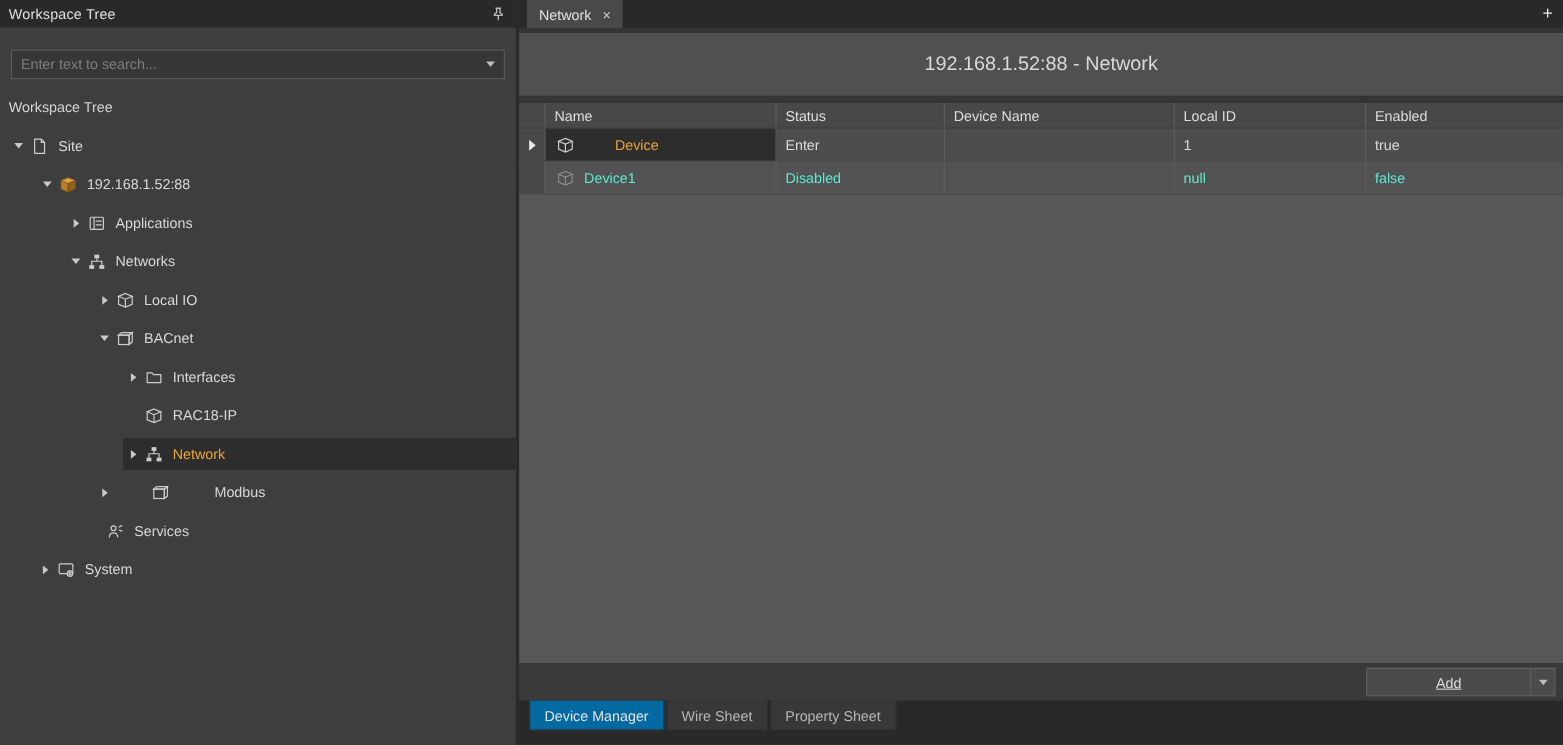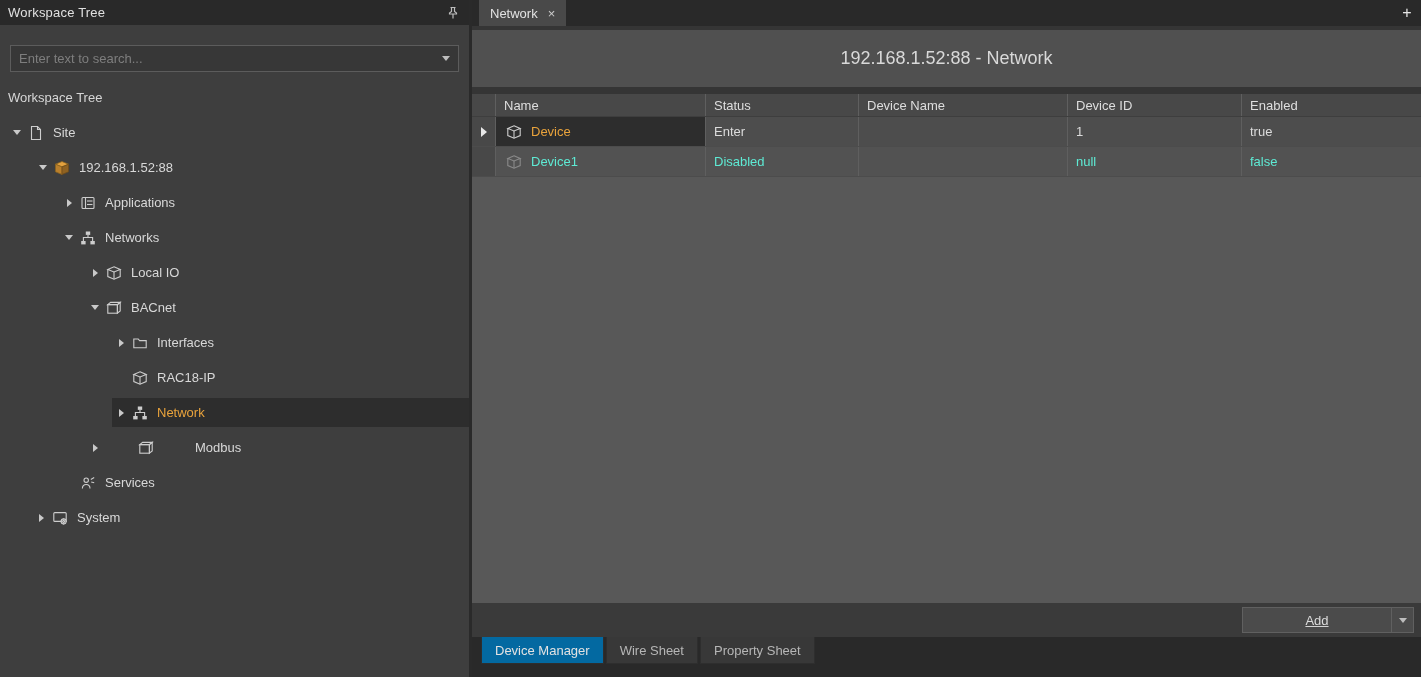--- a/index.html
+++ b/index.html
@@ -47,21 +47,21 @@
   .grid { flex: 1; min-height: 0; margin-top: 7px; background: #585858; display: flex; flex-direction: column; }
   .grid-header { display: flex; height: 23px; background: #484848; border-bottom: 1px solid #3e3e3e; font-size: 13px; color: #dedede; flex: 0 0 23px; }
   .gh-cell { display: flex; align-items: center; padding: 0 8px; border-right: 1px solid #5f5f5f; }
   .gh-sel { width: 24px; flex: 0 0 24px; padding: 0; }
   .grid-row { display: flex; height: 30px; flex: 0 0 30px; font-size: 13px; color: #dcdcdc; border-bottom: 1px solid #4c4c4c; cursor: default; }
   .grid-row .cell { display: flex; align-items: center; padding: 0 8px; border-right: 1px solid #5f5f5f; overflow: hidden; white-space: nowrap; }
   .row-0 { background: #4d4d4d; }
   .row-1 { background: #525252; }
   .sel-cell { width: 24px; flex: 0 0 24px; justify-content: center; padding: 0 !important; background: #484848; }
   .row-arrow { width: 0; height: 0; border-top: 5px solid transparent; border-bottom: 5px solid transparent; border-left: 6px solid #e8e8e8; }
-  .name-cell.selected { background: #2d2d2d; color: #e9a33c; }
+  .name-cell.selected { background: #2d2d2d; color: #e9a33c; gap: 28px; }
   .grid-row.disabled .cell { color: #5eead4; }
   .grid-row.disabled .icon svg { opacity: .45; }
   .grid-filler { flex: 1; }
 
   .bottom-strip { height: 34px; flex: 0 0 34px; background: #3a3a3a; display: flex; align-items: center; justify-content: flex-end; padding: 4px 7px; text-decoration: underline; }
   .add-btn { width: 172px; height: 26px; background: #4b4b4b; border: 1px solid #606060; display: flex; align-items: stretch; color: #dcdcdc; font-size: 13px; cursor: pointer; }
   .add-label { flex: 1; display: flex; align-items: center; justify-content: center; }
   .add-dd { width: 22px; border-left: 1px solid #606060; display: flex; align-items: center; justify-content: center; }
 
   .bottom-zone { height: 40px; flex: 0 0 40px; background: #292929; display: flex; align-items: flex-start; padding-left: 9px; gap: 2px; }
@@ -199,21 +199,21 @@
           <span class="arrow collapsed"></span>
           <span class="icon">
             <svg viewBox="0 0 16 16" fill="none" stroke="#cdcdcd" stroke-width="1.1">
               <polygon points="1.8,4.6 4.6,2.4 14.2,2.4 11.4,4.6"></polygon>
               <rect x="1.8" y="4.6" width="9.6" height="8.6"></rect>
               <polygon points="11.4,4.6 14.2,2.4 14.2,11 11.4,13.2"></polygon>
             </svg>
           </span>
           <span class="tree-label">Modbus</span>
         </div>
-        <div class="tree-row" style="padding: 3px 0px 3px 60px;">
+        <div class="tree-row" style="padding: 3px 0px 3px 60px; margin-left: 17px;">
           <span class="arrow none"></span>
           <span class="icon">
             <svg viewBox="0 0 16 16" fill="none" stroke="#cdcdcd" stroke-width="1.1">
               <circle cx="6.2" cy="5.2" r="2.2"></circle>
               <path d="M2.4 13.6c0-2.6 1.7-4.1 3.8-4.1s3.8 1.5 3.8 4.1"></path>
               <path d="M10.8 4.4l3.4-1.8M11.2 7l3 .8"></path>
             </svg>
           </span>
           <span class="tree-label">Services</span>
         </div>
@@ -246,21 +246,21 @@
     <div class="main">
       <div class="titlebar">192.168.1.52:88 - Network</div>
 
       <div class="grid">
         <div class="grid-header">
           <div class="gh-cell gh-sel"></div>
 
         <div class="gh-cell" style="width: 210px; flex: 0 0 210px;">Name</div>
             <div class="gh-cell" style="width: 153px; flex: 0 0 153px;">Status</div>
             <div class="gh-cell" style="width: 209px; flex: 0 0 209px;">Device Name</div>
-            <div class="gh-cell" style="width: 174px; flex: 0 0 174px;">Device ID</div>
+            <div class="gh-cell" style="width: 174px; flex: 0 0 174px;">Local ID</div>
             <div class="gh-cell" style="flex: 1 1 0%; border-right: none;">Enabled</div>
           </div>
         <div>
             <div class="grid-row row-0">
               <div class="cell sel-cell">
                 <span class="row-arrow"></span>
               </div>
               <div class="cell name-cell selected" style="width: 210px; flex: 0 0 210px;">
                 <span class="icon">
                   <svg viewBox="0 0 16 16" fill="none" stroke="#cdcdcd" stroke-width="1.1">

